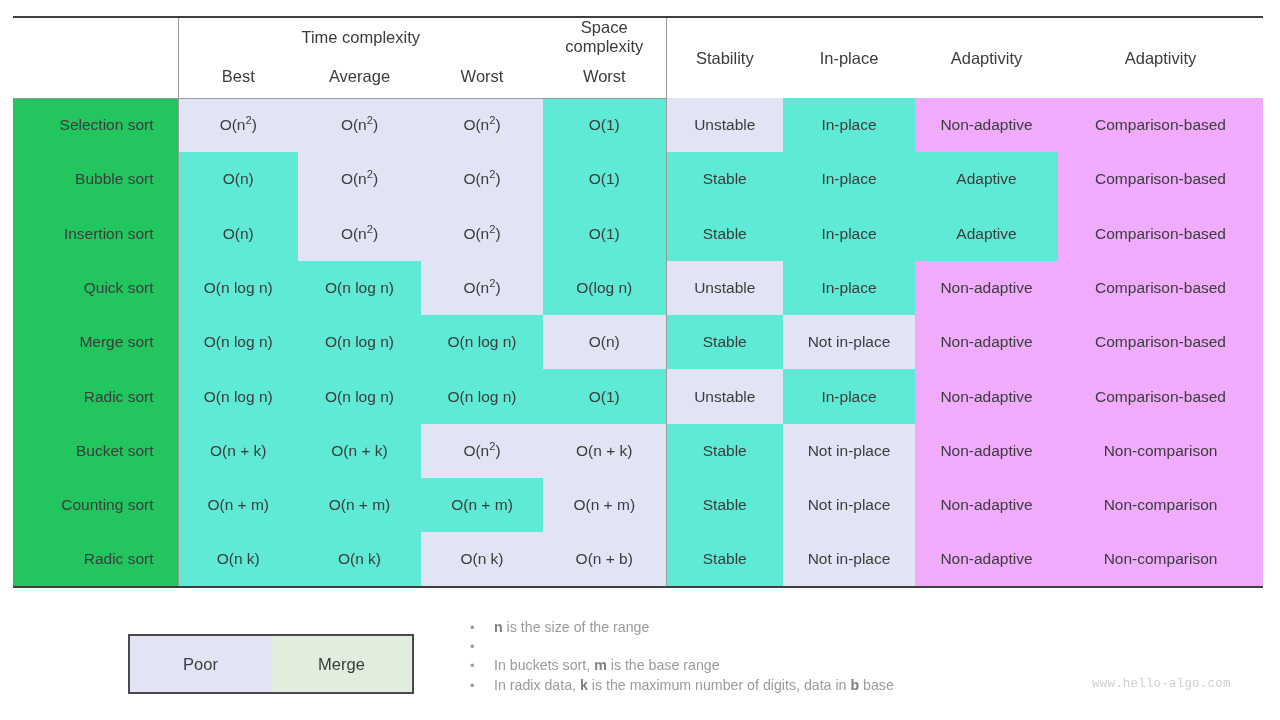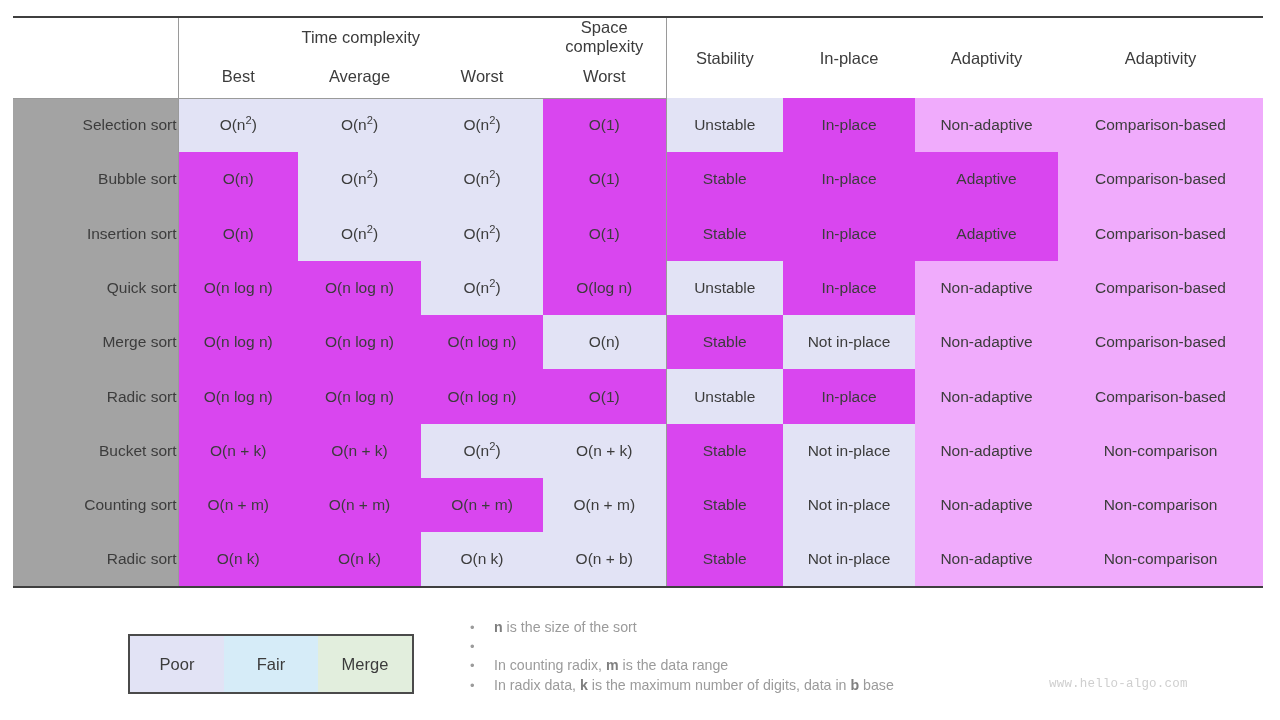--- a/index.html
+++ b/index.html
@@ -57,29 +57,29 @@
     height: 54.3px;
     font-size: 15.5px;
     text-align: center;
     vertical-align: middle;
     padding: 0;
     color: #3c3c3c;
     white-space: nowrap;
   }
   tbody td.algo {
     text-align: right;
-    padding-right: 1px;
-    background: #a3a3a3;
+    padding-right: 24px;
+    background: #22c55e;
   }
   sup { font-size: 0.72em; vertical-align: super; line-height: 0; }
 
   
   .r-poor { background: #e2e3f5; }
   .r-fair { background: #f0abfc; }
-  .r-good { background: #d946ef; }
+  .r-good { background: #5eead4; }
 
   
   #legend {
     position: absolute;
     left: 128px; top: 634px;
     width: 286px; height: 60px;
     border: 2.2px solid #4a4a4a;
     display: flex;
   }
   #legend .seg {
@@ -106,21 +106,21 @@
     width: 24px;
     flex: 0 0 24px;
     font-size: 13px;
     color: #9b9b9b;
   }
   #notes .note b { color: #7f7f7f; font-weight: bold; }
 
   
   #watermark {
     position: absolute;
-    left: 1049px; top: 677px;
+    left: 1092px; top: 677px;
     font-family: "Liberation Mono", monospace;
     font-size: 12.5px;
     color: #cfcfcf;
     letter-spacing: 0.2px;
   }
 </style>
 </head>
 <body>
 
 <div id="root">
@@ -255,35 +255,34 @@
             <td class="r-poor">Not in-place</td>
             <td class="r-fair">Non-adaptive</td>
             <td class="r-fair">Non-comparison</td>
           </tr>
         </tbody>
     </table>
   </div>
 
   <div id="legend">
       <div class="seg" style="background: rgb(226, 227, 245);">Poor</div>
-      <div class="seg" style="background: rgb(214, 236, 248);">Fair</div>
       <div class="seg" style="background: rgb(226, 238, 221);">Merge</div>
     </div>
 
   <div id="notes">
       <div class="note">
         <span class="bullet">•</span>
-        <span><b>n</b><span> is the size of the sort</span></span>
-      </div>
-      <div class="note">
-        <span class="bullet">•</span>
-      </div>
-      <div class="note">
-        <span class="bullet">•</span>
-        <span><span>In counting radix, </span><b>m</b><span> is the data range</span></span>
+        <span><b>n</b><span> is the size of the range</span></span>
+      </div>
+      <div class="note">
+        <span class="bullet">•</span>
+      </div>
+      <div class="note">
+        <span class="bullet">•</span>
+        <span><span>In buckets sort, </span><b>m</b><span> is the base range</span></span>
       </div>
       <div class="note">
         <span class="bullet">•</span>
         <span><span>In radix data, </span><b>k</b><span> is the maximum number of digits, data in </span><b>b</b><span> base</span></span>
       </div>
     </div>
 
   <div id="watermark">www.hello-algo.com</div>
 
 </div>

